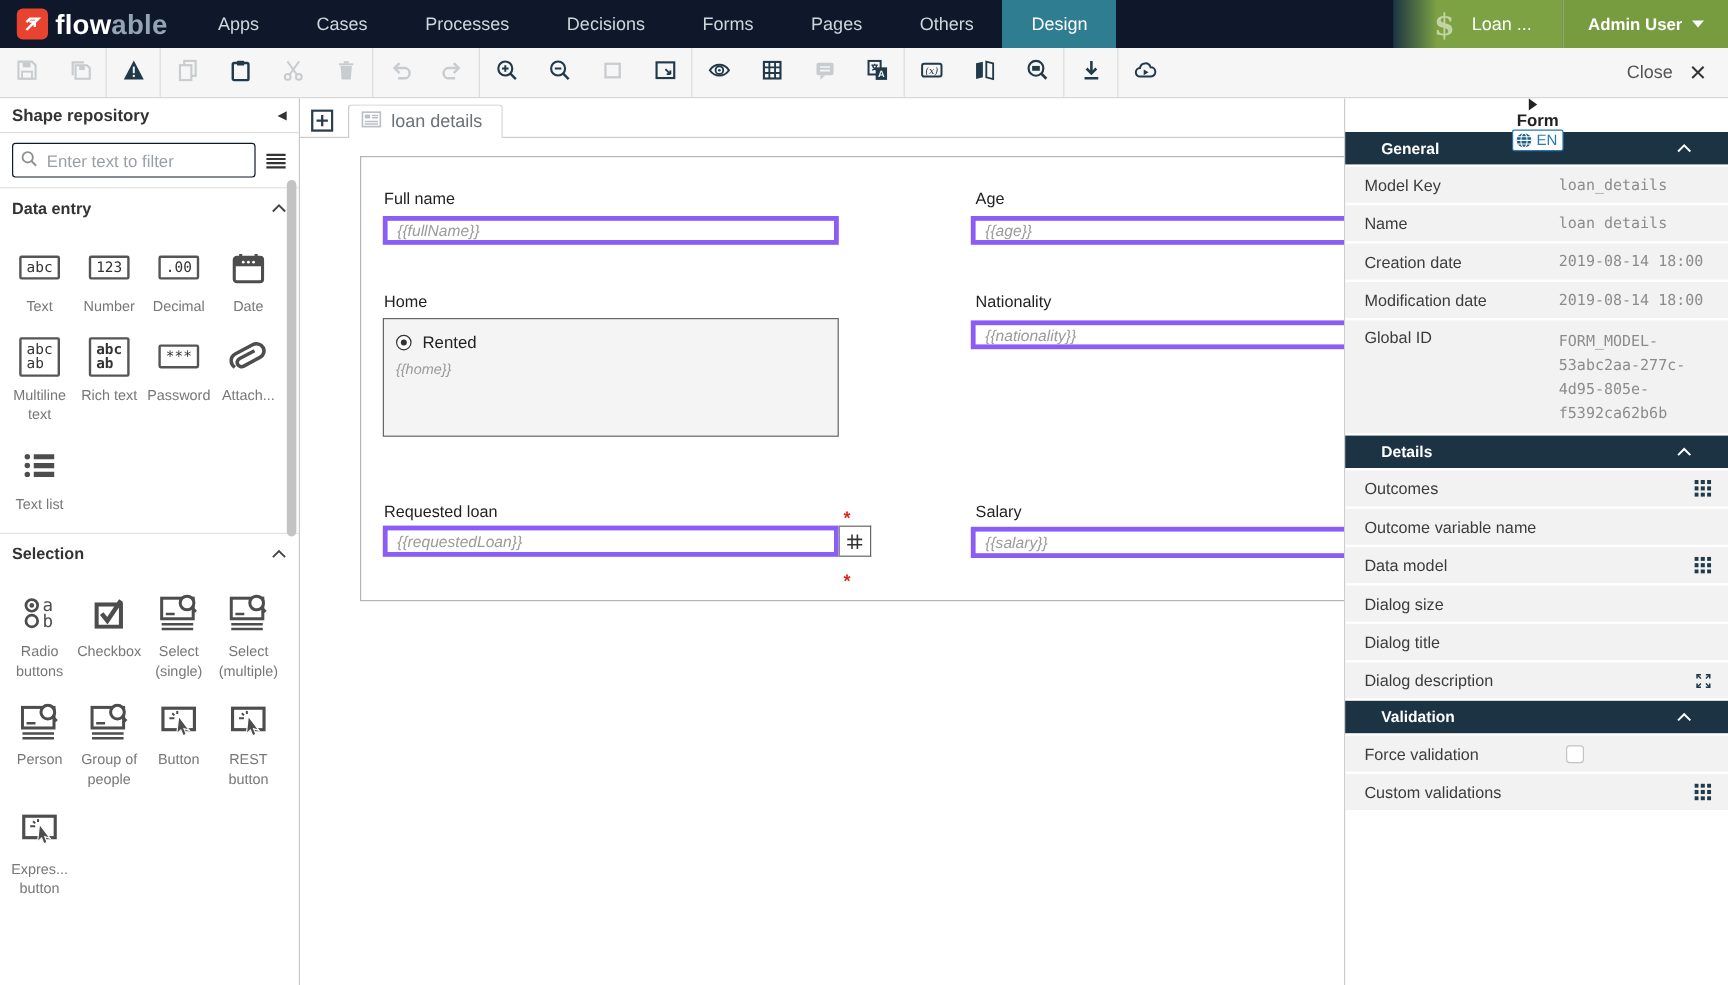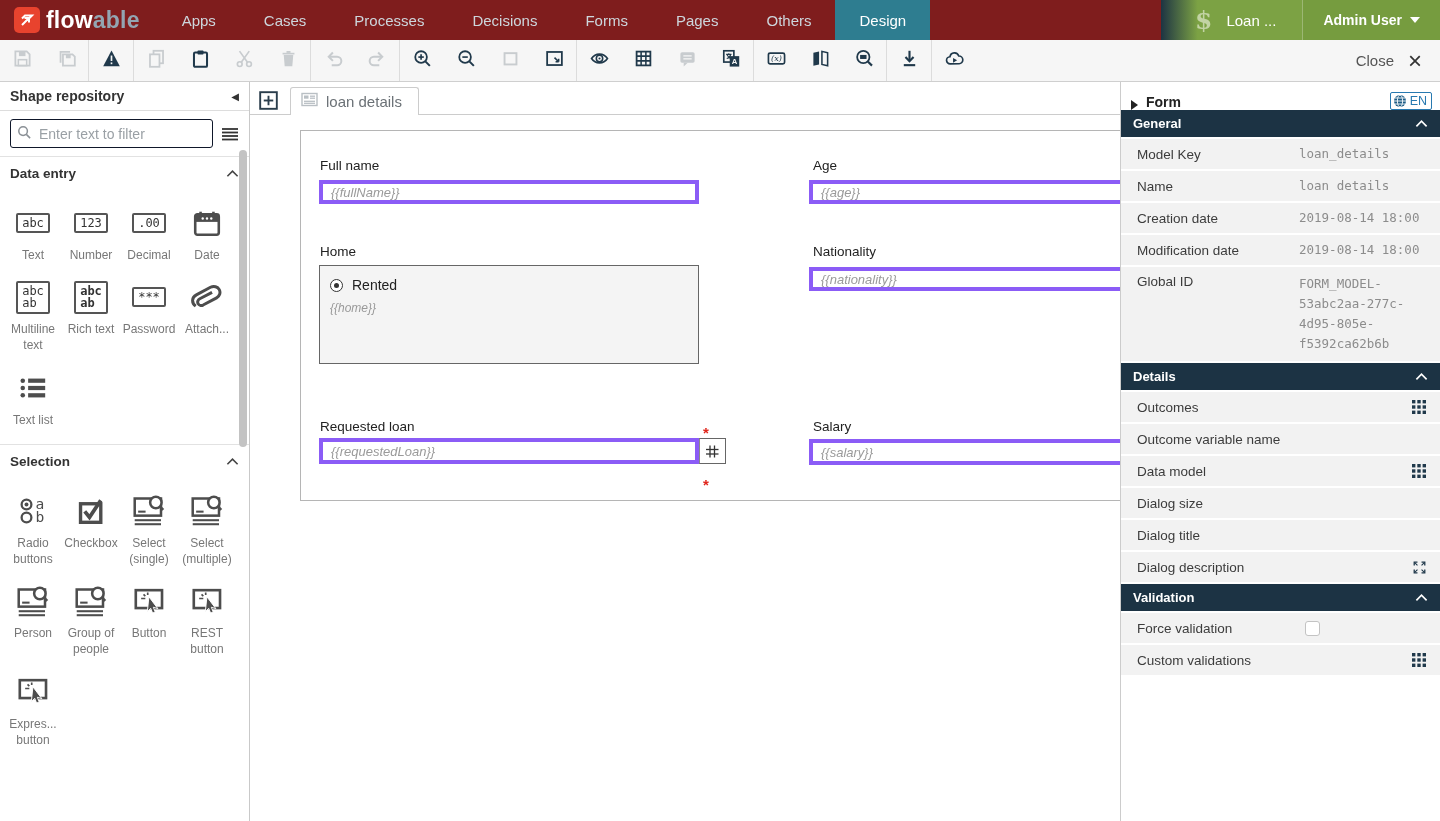--- a/index.html
+++ b/index.html
@@ -1,20 +1,20 @@
 <!DOCTYPE html>
 <html><head>
 <meta charset="utf-8">
 <style>
   * { box-sizing: border-box; margin: 0; padding: 0; }
   html,body { width:1440px; height:821px; overflow:hidden; }
   body { font-family:"Liberation Sans",sans-serif; position:relative; background:#fff; }
 
   
-  .navbar { position:absolute; top:0; left:0; width:1440px; height:40px; background:#7f1d1d; display:flex; align-items:stretch; }
+  .navbar { position:absolute; top:0; left:0; width:1440px; height:40px; background:#0f172a; display:flex; align-items:stretch; }
   .logo { display:flex; align-items:center; gap:6px; padding:0 18px 0 14px; cursor:pointer; }
   .logo-mark { width:26px; height:26px; background:#e8432e; border-radius:5px; display:flex; align-items:center; justify-content:center; }
   .logo-text { font-size:23px; font-weight:bold; letter-spacing:.2px; }
   .logo-flow { color:#fff; } .logo-able { color:#93a5b2; }
   .menu { display:flex; align-items:stretch; }
   .menu-item { display:flex; align-items:center; padding:0 24px; color:#cdd6dc; font-size:15px; cursor:pointer; }
   .menu-item.active { background:#2e7d90; color:#fff; }
   .nav-right { margin-left:auto; display:flex; align-items:stretch; }
   .app-switch { display:flex; align-items:center; gap:14px; padding:0 26px 0 34px; color:#fff; font-size:15px;
     background:linear-gradient(90deg,#1d3443 0%, #7ca244 26%); cursor:pointer; min-width:132px; }
@@ -72,25 +72,25 @@
   .r-circ.sel::after { content:""; position:absolute; left:3px; top:3px; width:5px; height:5px; border-radius:50%; background:#333; }
   .r-lbl { font-size:14px; color:#222; }
   .r-ph { font-size:12px; font-style:italic; color:#999; margin-top:-2px; }
   .loan-wrap { position:absolute; left:18px; top:307px; width:407px; display:flex; }
   .loan-wrap .f-input { position:static; flex:1; height:26px; }
   .addon { width:27px; height:26px; border:1px solid #666; border-left:1px solid #8a8a8a; background:#fff; display:flex; align-items:center; justify-content:center; color:#333; cursor:pointer; }
   .req-star { position:absolute; color:#e0251b; font-size:15px; font-weight:bold; }
 
   
   .panel { position:absolute; top:82px; right:0; width:320px; bottom:0; background:#fff; border-left:1px solid #ccc; }
-  .panel-h { height:28px; display:flex; align-items:flex-end; padding:0 8px 0 10px; }
+  .panel-h { height:28px; display:flex; align-items:center; padding:0 8px 0 10px;flex-direction:column; }
   .panel-h .caret { width:0; height:0; border-top:5px solid transparent; border-bottom:5px solid transparent; border-left:7px solid #222; margin-right:8px; }
   .panel-h .t { font-size:14px; font-weight:bold; color:#222; flex:1; }
   .lang-btn { display:flex; align-items:center; gap:3px; border:1px solid #2779b0; border-radius:2px; padding:1px 4px 1px 2px; color:#2779b0; font-size:12.5px; cursor:pointer; background:#fff; }
-  .psec-h { height:27px; background:#1c3344; color:#fff; display:flex; align-items:center; justify-content:space-between; padding:0 12px; margin-bottom:2px; cursor:pointer; }
+  .psec-h { height:27px; background:#1c3344; color:#fff; display:flex; align-items:center; justify-content:space-between; padding:0 30px; margin-bottom:2px; cursor:pointer; }
   .psec-h .t { font-size:13px; font-weight:bold; }
   .prow { background:#f2f2f2; min-height:30px; display:flex; align-items:center; padding:0 14px 0 16px; margin-bottom:2px; }
   .prow.top { align-items:flex-start; padding-top:7px; padding-bottom:7px; }
   .p-lbl { width:162px; flex:none; font-size:13.5px; color:#3c3c3c; }
   .p-val { flex:1; font-family:"DejaVu Sans Mono",monospace; font-size:12.5px; color:#8c8c8c; white-space:pre-line; line-height:1.6; }
   .p-ico { margin-left:auto; color:#20394b; cursor:pointer; display:flex; }
   .p-check { width:15px; height:15px; border:1px solid #c3c3c3; border-radius:3px; background:#fff; margin-left:6px; cursor:pointer; }
 </style>
 </head>
 <body>

